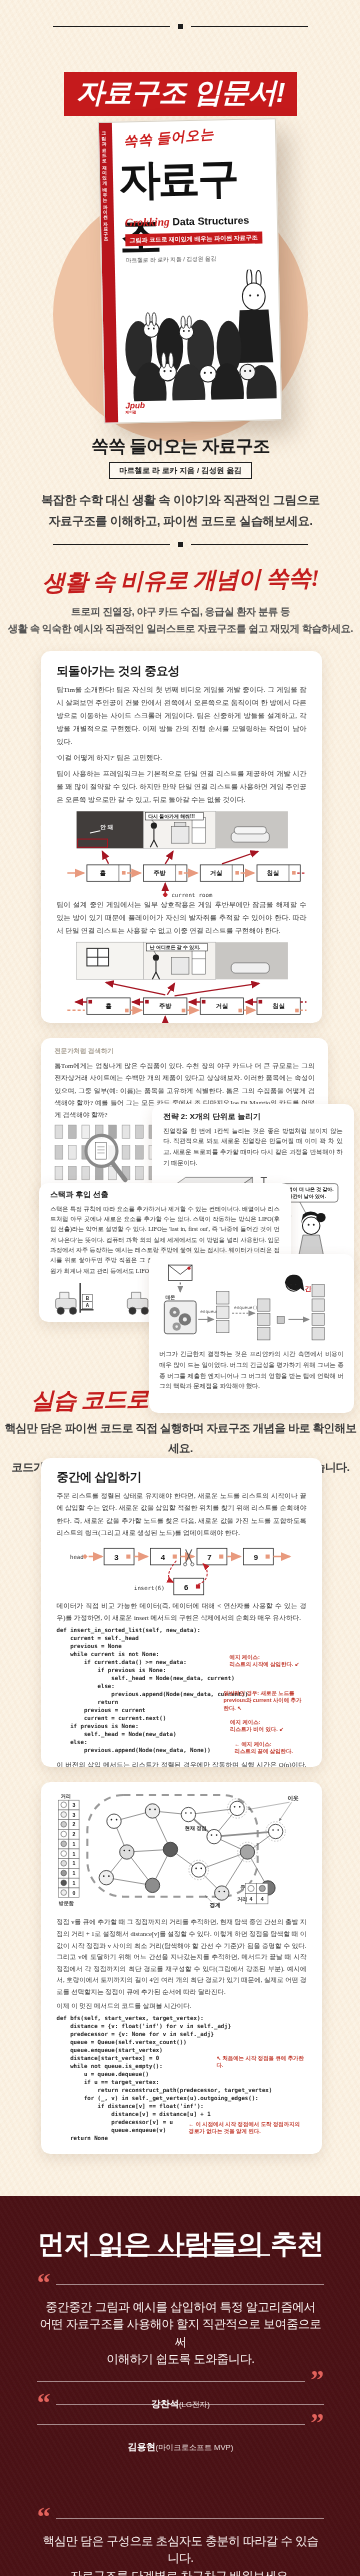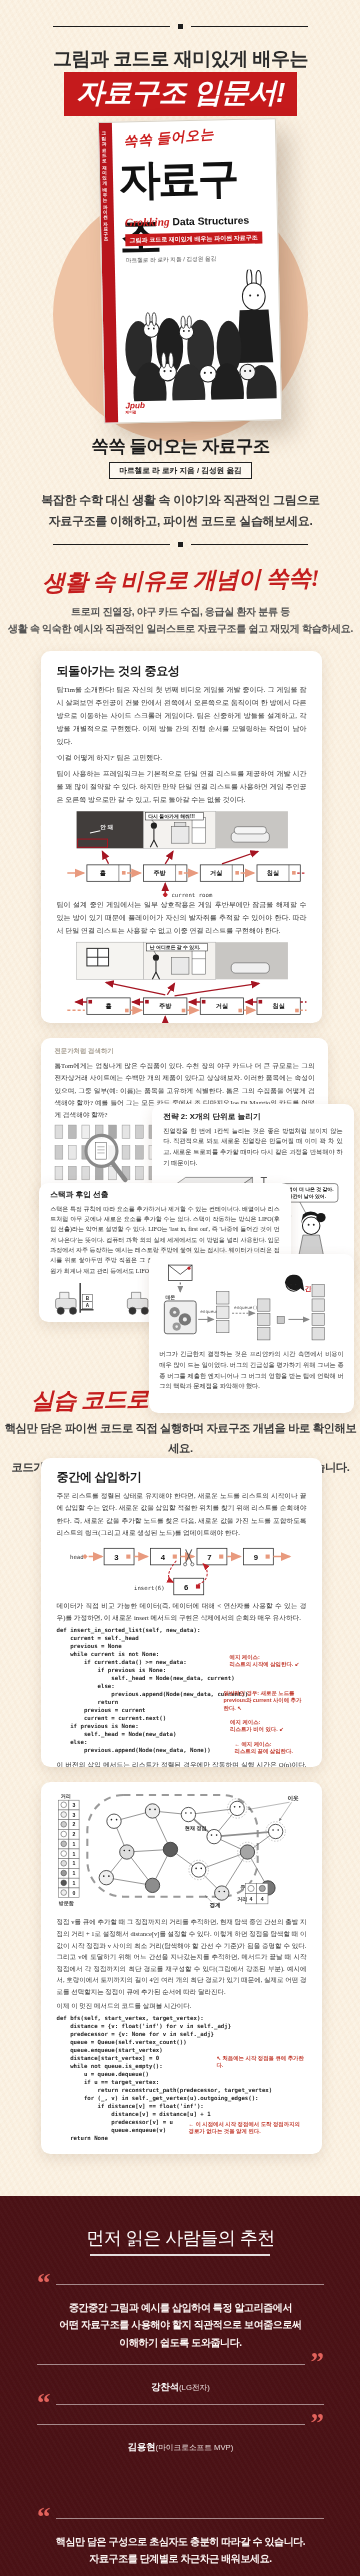--- a/index.html
+++ b/index.html
@@ -53,45 +53,44 @@
   .s12{font-size:6.2px;line-height:1.72;}
   .code{font-family:"DejaVu Sans Mono",monospace;font-size:5.7px;line-height:1.4;font-weight:700;
     color:#1e1e1e;white-space:pre;margin:3.1px 0 0;}
   .codewrap{position:relative;}
   .ann{position:absolute;color:#c23b2e;font-size:5.4px;line-height:1.35;white-space:pre-line;font-weight:700;}
   .ann .ar{color:#c23b2e;font-weight:900;}
   .figcap{font-size:5.4px;font-weight:800;color:#333;margin-top:1px;}
   
   .maroon{background:#4a1115;
     background-image:repeating-linear-gradient(60deg, rgba(255,255,255,.015) 0 2.1px, rgba(0,0,0,0) 2.1px 4.6px);}
-  .rev-h{font-size:18px;font-weight:400;color:#fff;letter-spacing:-0.5px;}
+  .rev-h{font-size:27px;font-weight:700;color:#fff;letter-spacing:-0.5px;}
   .rev-underline{height:1.5px;background:rgba(255,255,255,.85);}
   .quote{position:absolute;left:37px;right:37px;}
   .qrow{display:flex;align-items:center;gap:5.2px;}
   .qmark{color:#e2625b;font-family:"Liberation Serif",serif;font-size:27px;font-weight:900;line-height:10.3px;height:13.4px;}
   .qline{flex:1;height:0.5px;background:rgba(255,255,255,.5);}
-  .qtext{margin-top:7.2px;text-align:center;color:#fbf4f2;font-size:10px;font-weight:700;
+  .qtext{margin-top:7.2px;text-align:center;color:#fbf4f2;font-size:12px;font-weight:400;
     line-height:17.5px;white-space:pre-line;letter-spacing:-0.4px;}
   .qbot{margin-top:6.2px;}
   .qmeta{margin-top:10.3px;text-align:center;color:#fff;font-size:9.3px;font-weight:800;}
   .qmeta .affil{font-size:7.7px;font-weight:400;color:#e8dcda;}
   svg text{font-family:"Liberation Sans",sans-serif;}
   svg .mono{font-family:"DejaVu Sans Mono",monospace;}
 </style>
 </head>
 <body>
 
 <div class="page">
 
   <div class="abs divider" style="top:24px;left:0;right:0;">
     <div class="ln"></div>
       <div class="sq"></div>
       <div class="ln"></div>
   </div>
-  <div class="abs ctr tagline" style="top:46px;">그림과 코드로 재미있게 배우는</div>
   <div class="abs ctr" style="top:72px;">
     <span class="redbox">자료구조 입문서!</span>
   </div>
 
   <div class="abs peach" style="left:53px;top:187px;width:255px;height:255px;"></div>
 
   <div class="abs book3d" style="left:101px;top:120px;width:176px;height:300px;">
     <div class="spine">
         <span>그림과 코드로 재미있게 배우는 파이썬 자료구조</span>
       </div>

